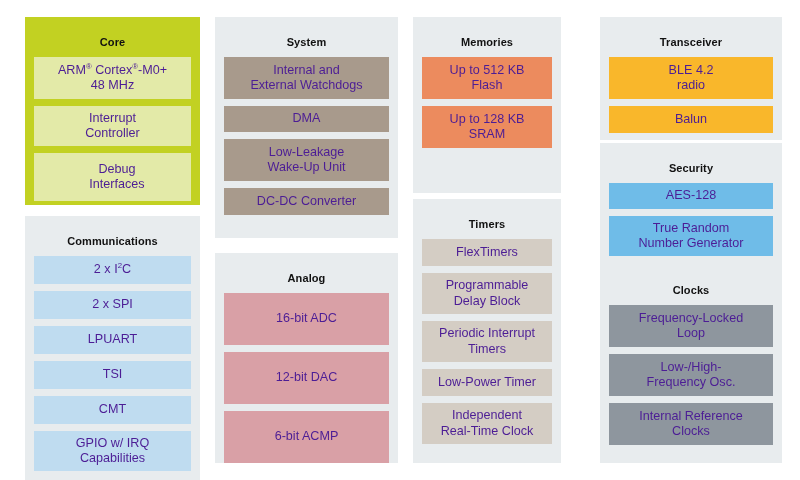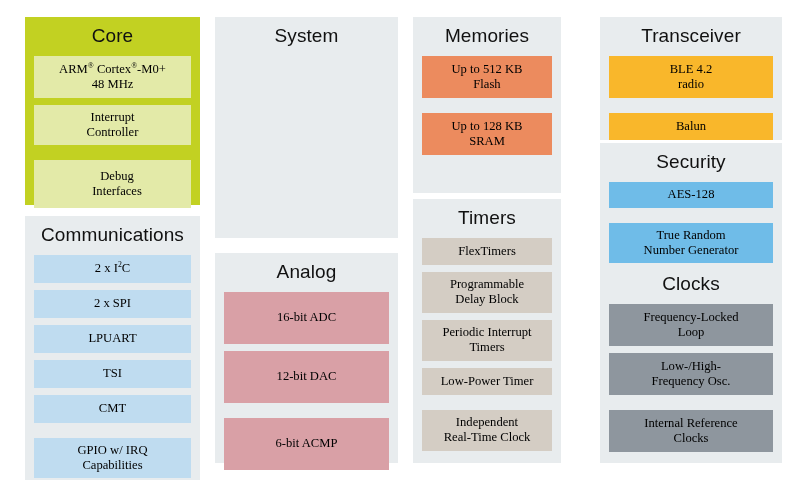--- a/index.html
+++ b/index.html
@@ -40,51 +40,49 @@
     box-sizing: border-box;
     padding: 0 9px;
   }
 
   .panel.core-panel {
     background: #c2d122;
   }
 
   .panel-title {
     text-align: center;
-    font-weight: normal;
-    font-size: 19px;
+    font-weight: bold;
+    font-size: 11px;
     color: #111111;
     line-height: 1.1;
-    padding-top: 9px;
+    padding-top: 19px;
     padding-bottom: 9px;
     letter-spacing: 0.1px;
   }
 
   .blocks {
     display: flex;
     flex-direction: column;
   }
 
   .block {
     display: flex;
     align-items: center;
     justify-content: center;
     text-align: center;
     font-size: 12.6px;
-    color: #000000;
+    color: #4c1d95;
     line-height: 1.22;
     margin-bottom: 7px;
     box-sizing: border-box;
     padding: 4px 3px;
-    font-family: Liberation Serif, serif;
   }
 
   .block:last-child {
     margin-bottom: 0;
-    margin-top: 8px;
   }
 
   
   .p-core        { top: 17px;  height: 188px; }
   .p-core .block { background: #e3eaa8; }
   .p-core .b-cpu       { height: 42px; }
   .p-core .b-interrupt { height: 40px; }
   .p-core .b-debug     { height: 48px; padding-left: 12px; }
 
   
@@ -196,20 +194,40 @@
         </div>
       </div>
     </section>
 
   </div>
 
   <div class="column col-2">
 
     <section class="panel p-system">
       <div class="panel-title">System</div>
+      <div class="blocks">
+        <div class="block b-wdog">
+          <span>
+            <span>Internal and</span><br>
+            <span>External Watchdogs</span>
+          </span>
+        </div>
+        <div class="block b-dma">
+          <span>DMA</span>
+        </div>
+        <div class="block b-llwu">
+          <span>
+            <span>Low-Leakage</span><br>
+            <span>Wake-Up Unit</span>
+          </span>
+        </div>
+        <div class="block b-dcdc">
+          <span>DC-DC Converter</span>
+        </div>
+      </div>
     </section>
 
     <section class="panel p-analog">
       <div class="panel-title">Analog</div>
       <div class="blocks">
         <div class="block">
           <span>16-bit ADC</span>
         </div>
         <div class="block">
           <span>12-bit DAC</span>

